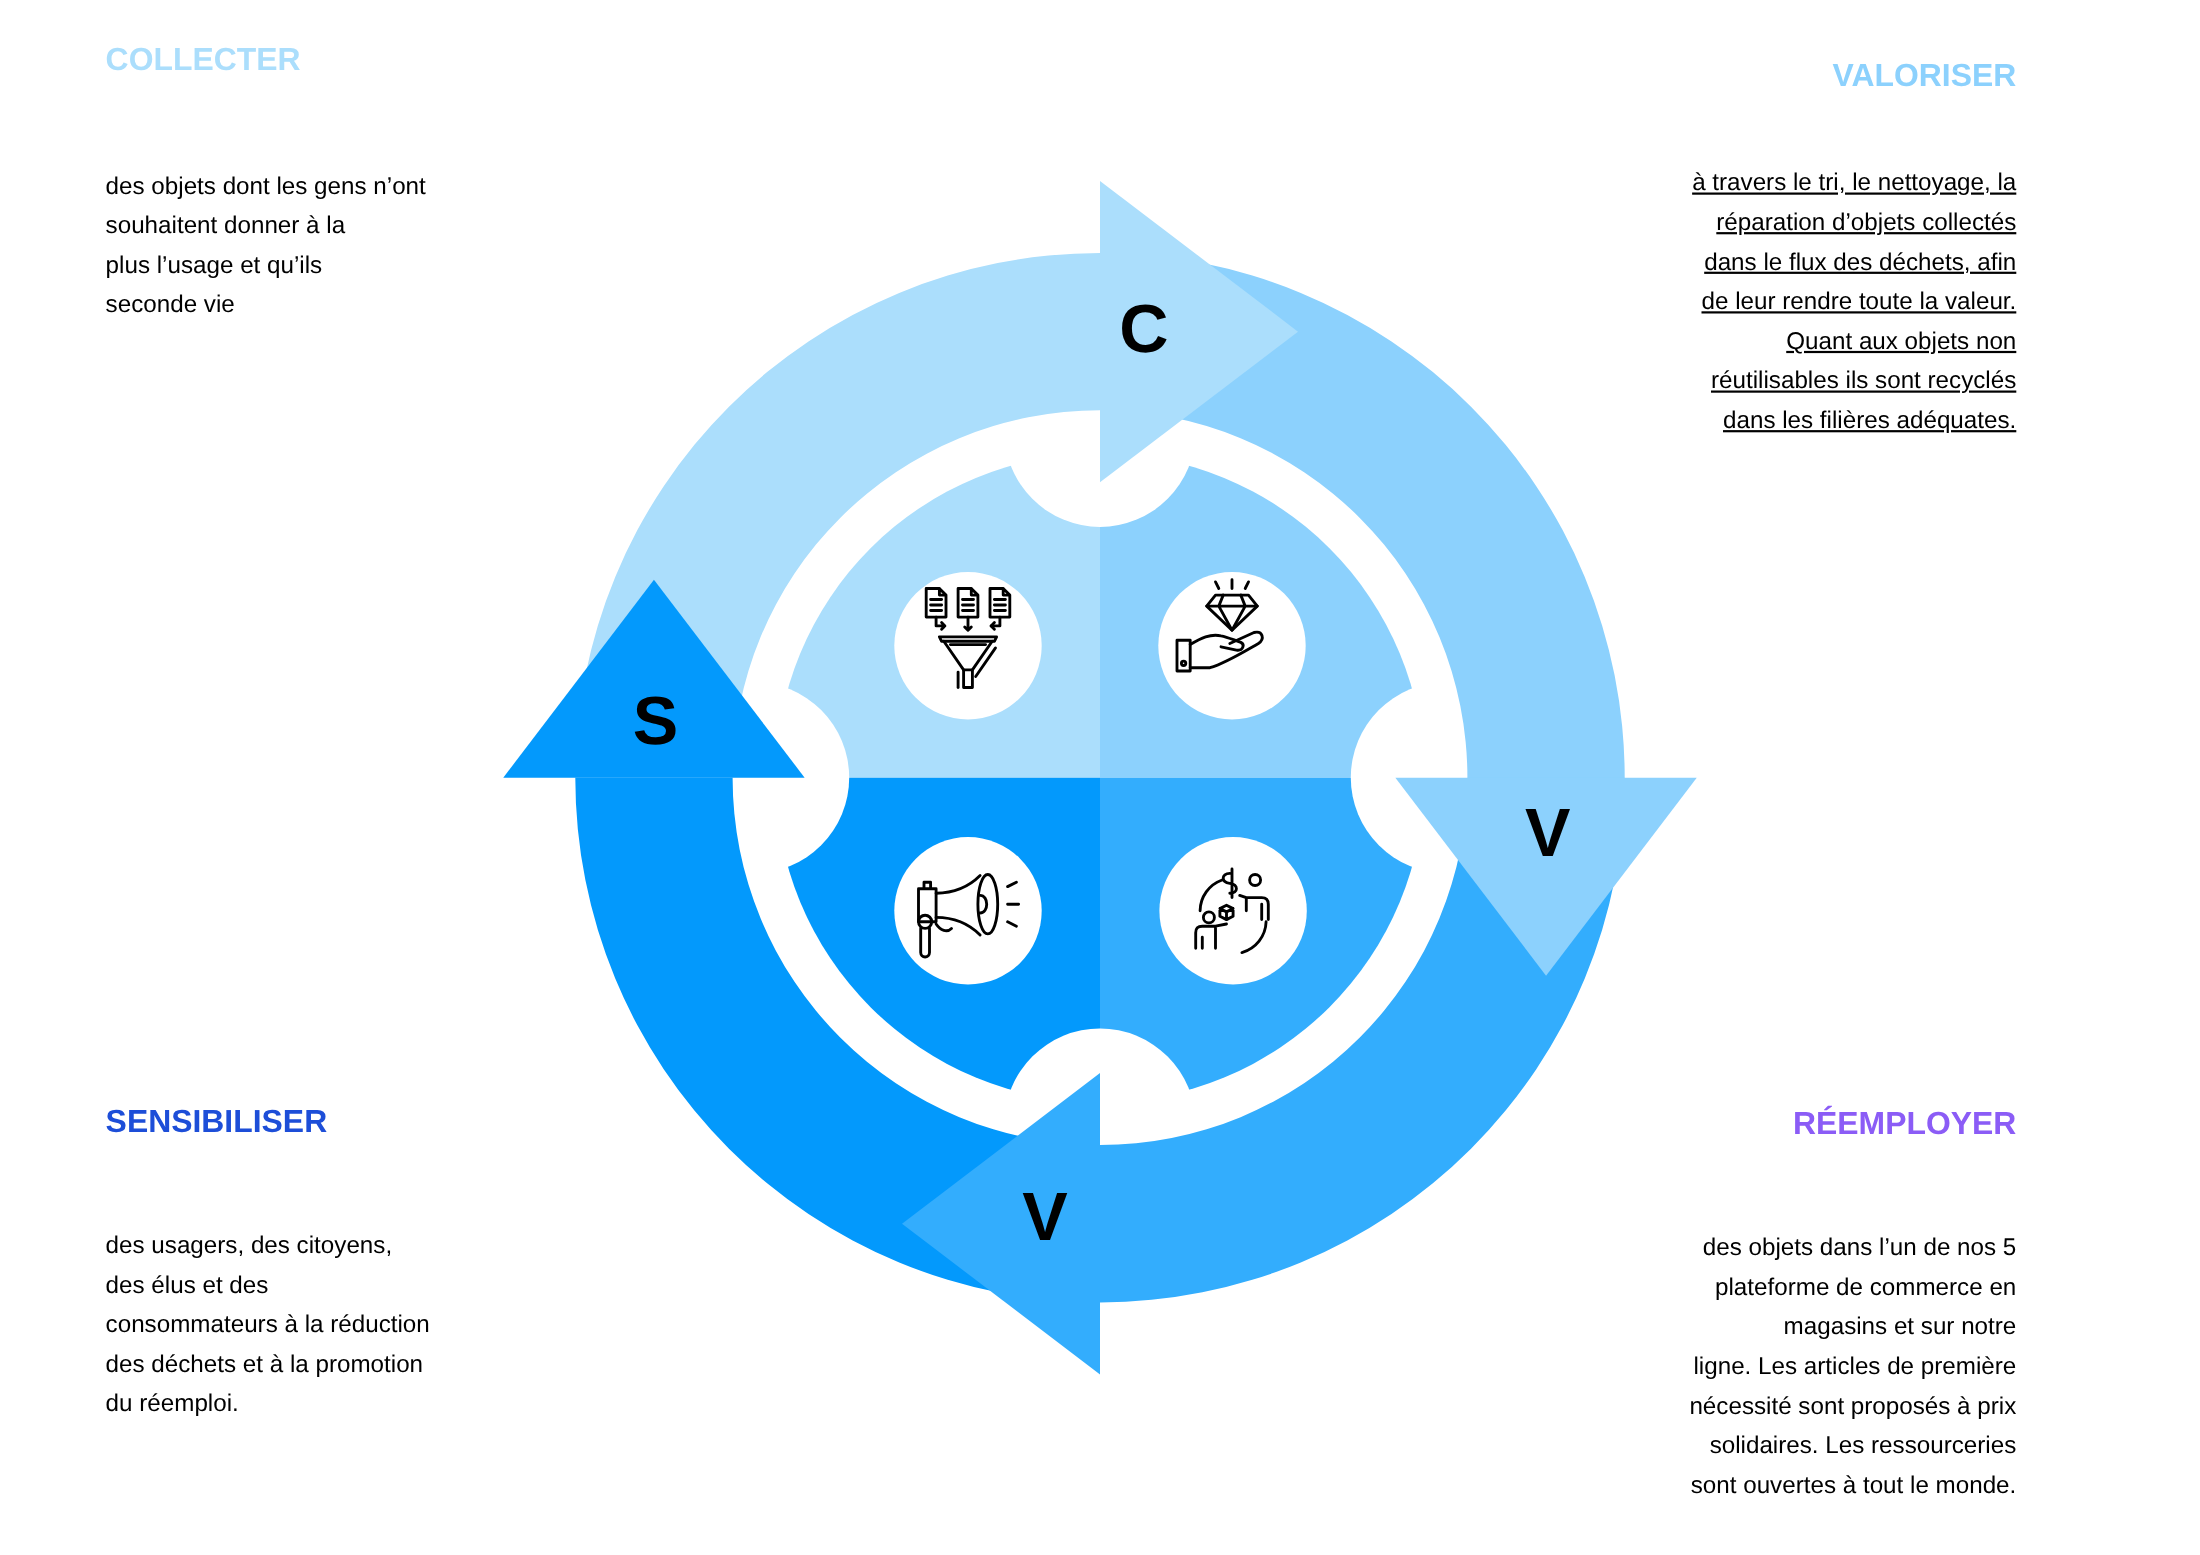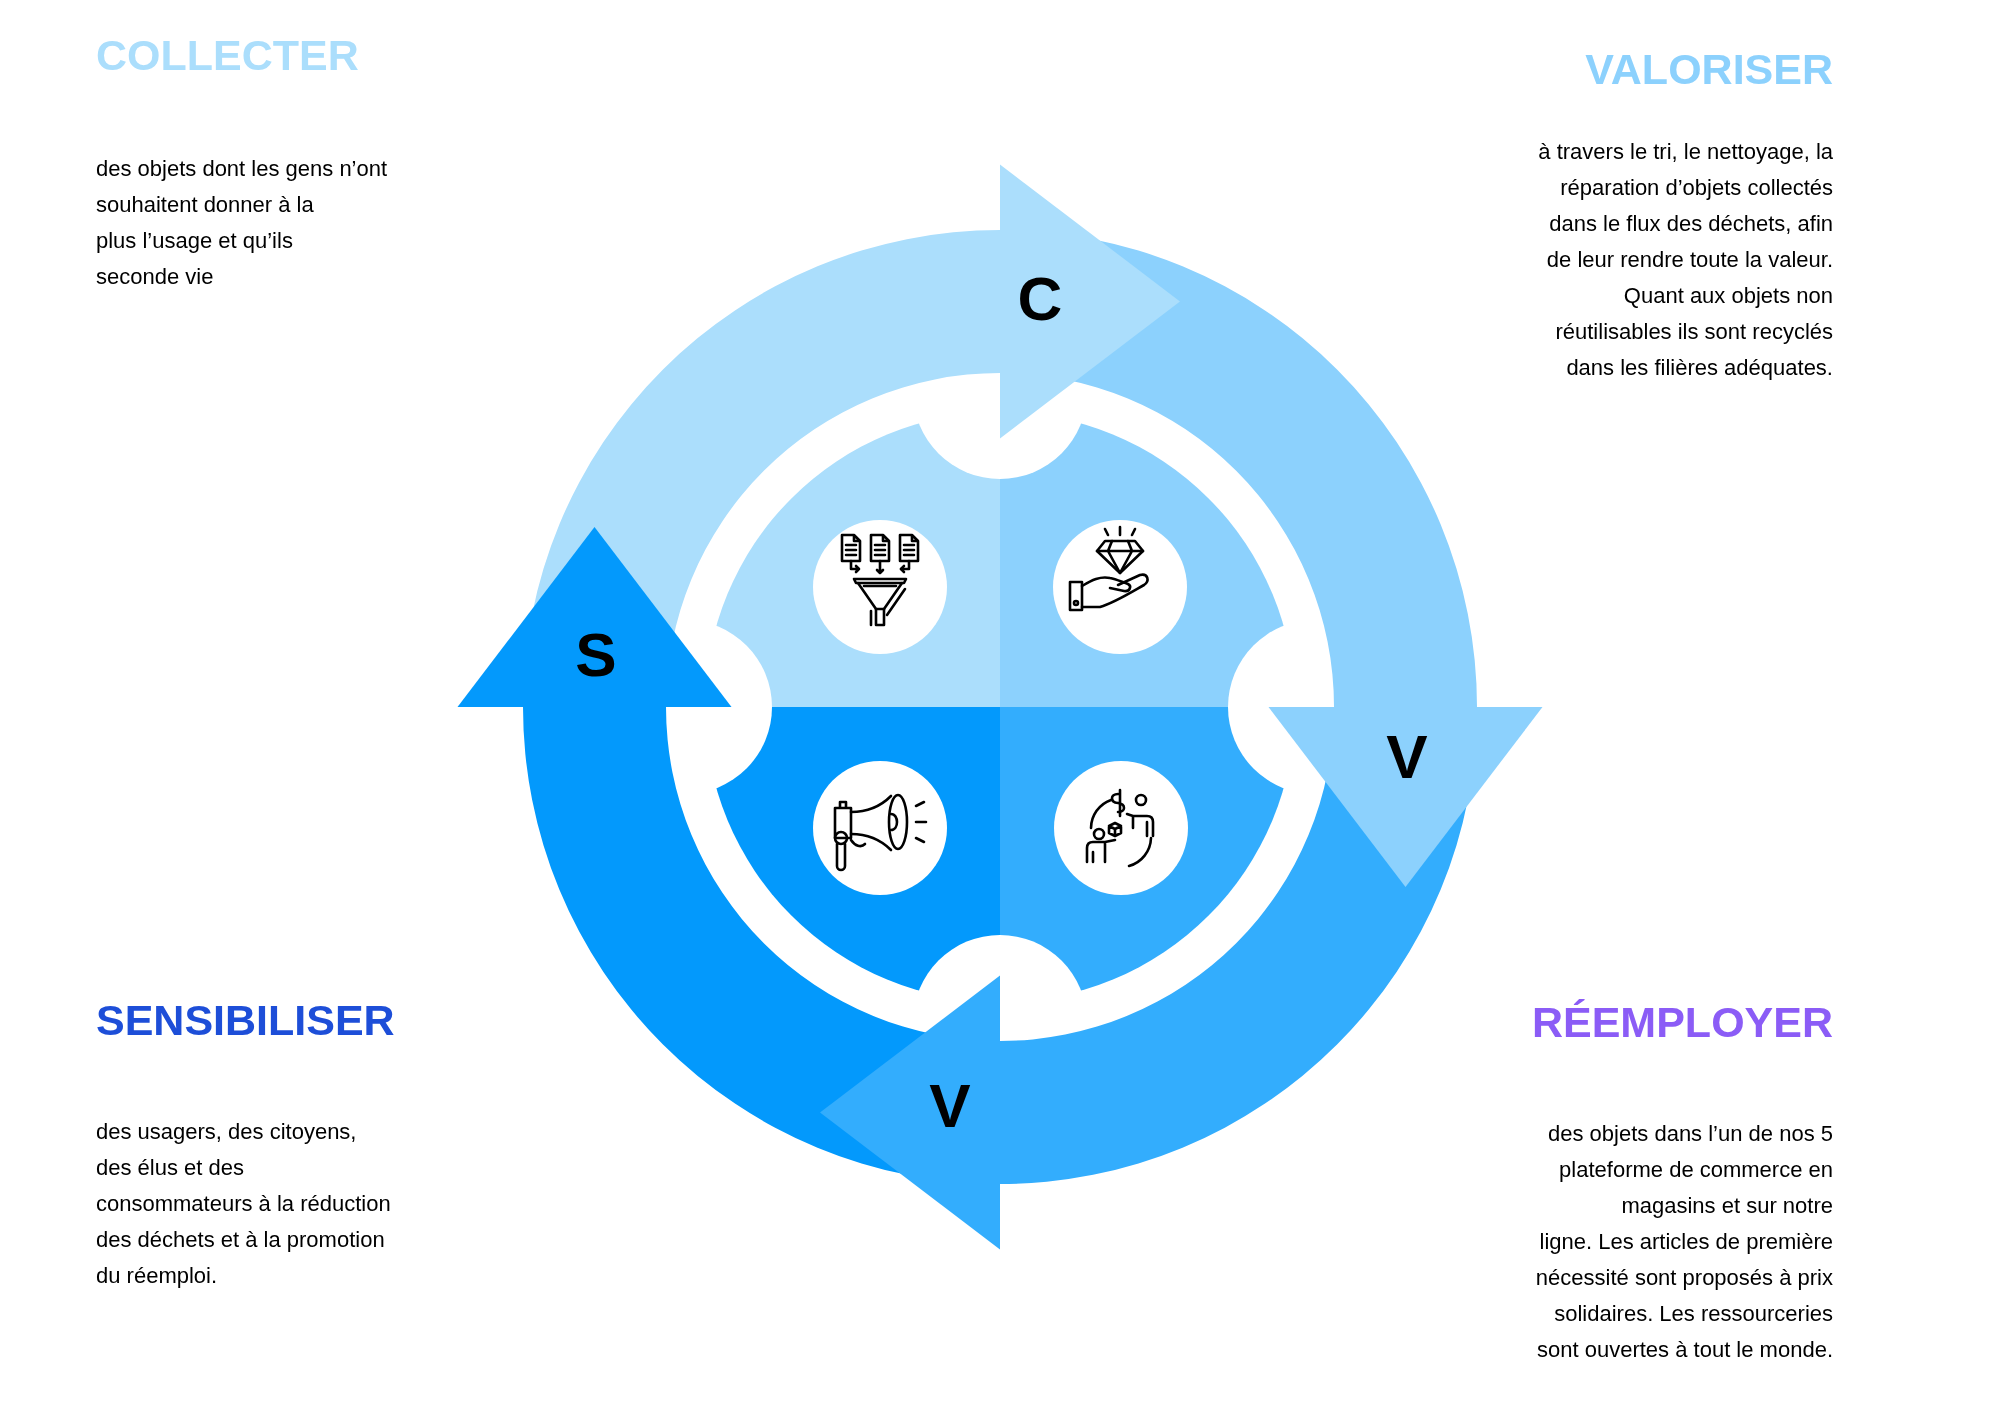--- a/index.html
+++ b/index.html
@@ -1,27 +1,27 @@
 <!DOCTYPE html>
 <html><head>
 <meta charset="utf-8">
 <style>
   html, body { margin: 0; padding: 0; background: #ffffff; }
   body { width: 2000px; height: 1414px; position: relative; overflow: hidden;
          font-family: "Liberation Sans", sans-serif; color: #000; }
-  .heading { position: absolute; font-weight: bold; font-size: 43px; line-height: 50px;
+  .heading { position: absolute; font-weight: bold; font-size: 29px; line-height: 50px;
              white-space: nowrap; letter-spacing: 0px; }
   .body-text { position: absolute; font-size: 22px; line-height: 36px; white-space: nowrap; }
   .body-text .line { display: block; }
   .left { left: 96px; text-align: left; }
   .right { right: 167px; text-align: right; }
   #h-collect { top: 30px; }
   #b-collect { top: 151px; }
   #h-valor { top: 32px; }
-  #b-valor { top: 134px; }
+  #b-valor { top: 148px; text-decoration: underline; }
   #h-sensib { top: 995px; }
   #b-sensib { top: 1114px; }
   #h-reemp { top: 997px; }
   #b-reemp { top: 1116px; }
   svg.cycle { position: absolute; left: 0; top: 0; }
   .stage-letter { font-family: "Liberation Sans", sans-serif; font-weight: bold; font-size: 62px; fill: #000; }
   .ico { fill: none; stroke: #000; stroke-width: 2.6; stroke-linecap: round; stroke-linejoin: round; }
 </style>
 </head>
 <body>

